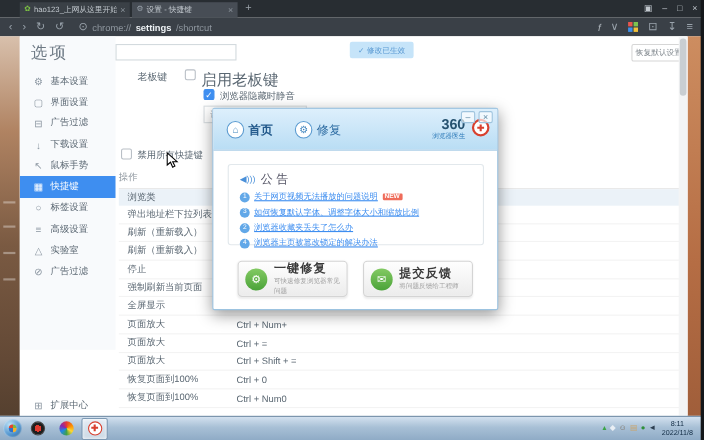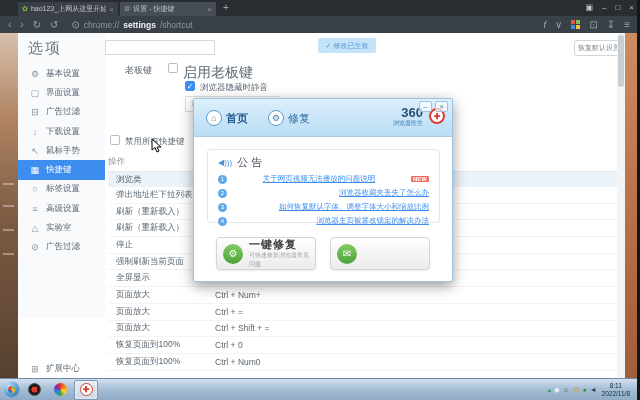--- a/index.html
+++ b/index.html
@@ -93,21 +93,21 @@
   .dtab.active { font-weight:bold; color:#235a8c; }
   .dbrand { position:absolute; right:29px; top:8px; text-align:right; }
   .b360 { font-size:13px; font-weight:bold; color:#25516f; line-height:12px; }
   .bprod { font-size:6px; color:#2d7ab8; }
   .dbadge { position:absolute; right:7px; top:9px; width:16px; height:16px; border-radius:50%; background:#fff; border:2px solid #d8402f; color:#d8402f; font-size:8px; font-weight:bold; display:flex; align-items:center; justify-content:center; }
 
   .announce { position:absolute; left:13px; top:50px; width:233px; height:74px; border:1px solid #e2e8ec; border-radius:3px; padding:5px 10px; }
   .ahead { display:flex; align-items:center; gap:5px; }
   .aicon { font-size:8px; color:#4a90d9; }
   .atitle { font-size:11px; color:#556; letter-spacing:3px; }
-  .alink { display:flex; align-items:center; gap:4px; margin-top:4px;justify-content:space-between; }
+  .alink { display:flex; align-items:center; gap:4px; margin-top:4px; }
   .anum { width:9px; height:9px; border-radius:50%; background:#62a8e8; color:#fff; font-size:6px; display:flex; align-items:center; justify-content:center; flex:none; }
   .atext { font-size:7.5px; color:#3e8ef0; text-decoration:underline; white-space:nowrap; }
   .anew { font-size:6px; font-weight:bold; color:#fff; background:#ef6c5a; padding:0 2px; border-radius:1px; }
 
   .act { position:absolute; top:138px; width:100px; height:33px; border:1px solid #d4d4d4; border-radius:4px; background:linear-gradient(#fefefe, #ececec); box-shadow:0 1px 2px rgba(0,0,0,.08); display:flex; align-items:center; gap:6px; padding:0 6px; }
   .act-1 { left:22px; } .act-2 { left:136px; }
   .gic { width:20px; height:20px; border-radius:50%; background:linear-gradient(#83ca63, #4ba339); color:#fff; font-size:10px; display:flex; align-items:center; justify-content:center; flex:none; }
   .atcol { display:flex; flex-direction:column; }
   .at { font-size:11px; font-weight:bold; color:#3a3a3a; line-height:13px; letter-spacing:1px; }
   .asub { font-size:6px; color:#a0a0a0; }
@@ -339,42 +339,46 @@
       <div class="ahead">
         <span class="aicon">◀)))</span>
         <span class="atitle">公告</span>
       </div>
       <div class="alink">
         <span class="anum">1</span>
         <span class="atext">关于网页视频无法播放的问题说明</span>
         <span class="anew">NEW</span>
       </div>
       <div class="alink">
+        <span class="anum">3</span>
+        <span class="atext">如何恢复默认字体、调整字体大小和缩放比例</span>
+      </div>
+      <div class="alink">
         <span class="anum">2</span>
         <span class="atext">浏览器收藏夹丢失了怎么办</span>
-      </div>
-      <div class="alink">
-        <span class="anum">3</span>
-        <span class="atext">如何恢复默认字体、调整字体大小和缩放比例</span>
       </div>
       <div class="alink">
         <span class="anum">4</span>
         <span class="atext">浏览器主页被篡改锁定的解决办法</span>
       </div>
     </div>
 
     <div class="act act-1">
       <span class="gic">⚙</span>
       <span class="atcol">
         <span class="at">一键修复</span>
         <span class="asub">可快速修复浏览器常见问题</span>
       </span>
     </div>
     <div class="act act-2">
       <span class="gic">✉</span>
+      <span class="atcol">
+        <span class="at">提交反馈</span>
+        <span class="asub">将问题反馈给工程师</span>
+      </span>
     </div>
   </div>
 
   <svg class="cursor" width="12" height="16" viewBox="0 0 12 16">
     <path d="M1,1 L1,12 L4,9.5 L6,14 L8,13 L6,9 L10,9 Z" fill="#fff" stroke="#000" stroke-width="1"></path>
   </svg>
 
   <div class="taskbar">
     <div class="orb">
         <i></i>

